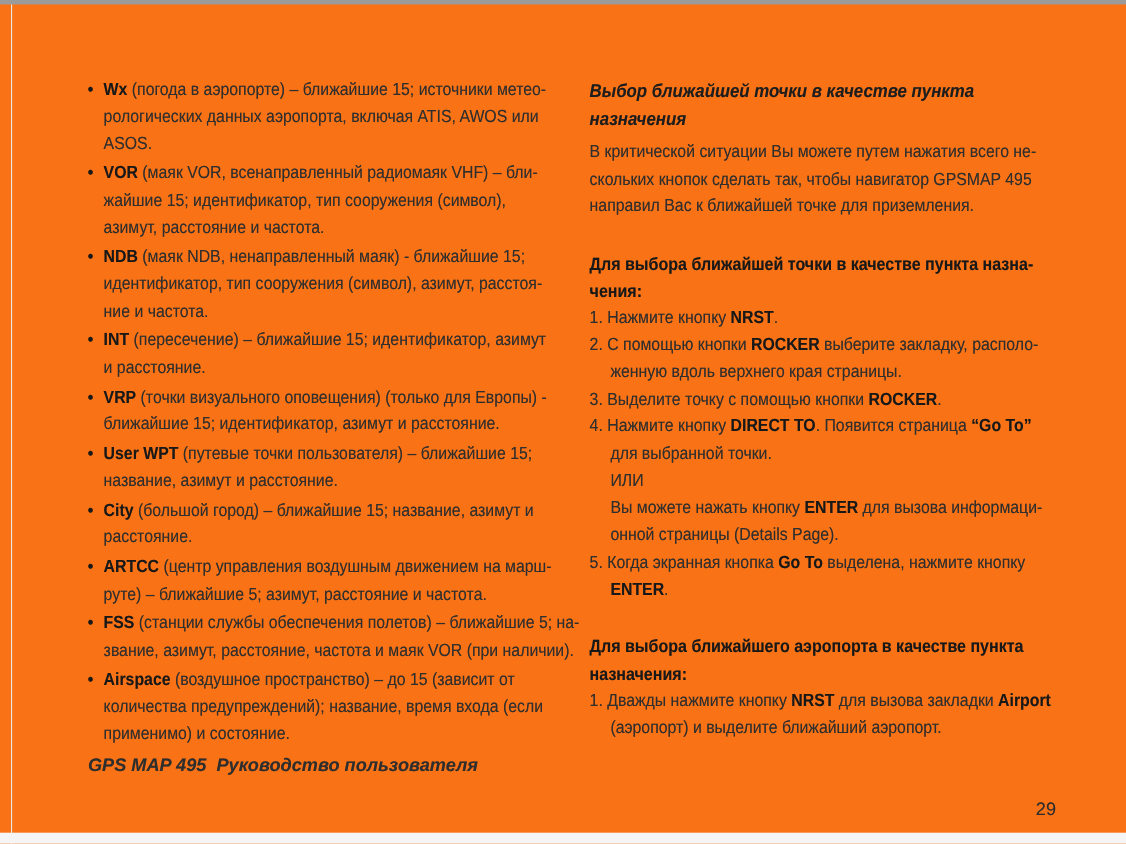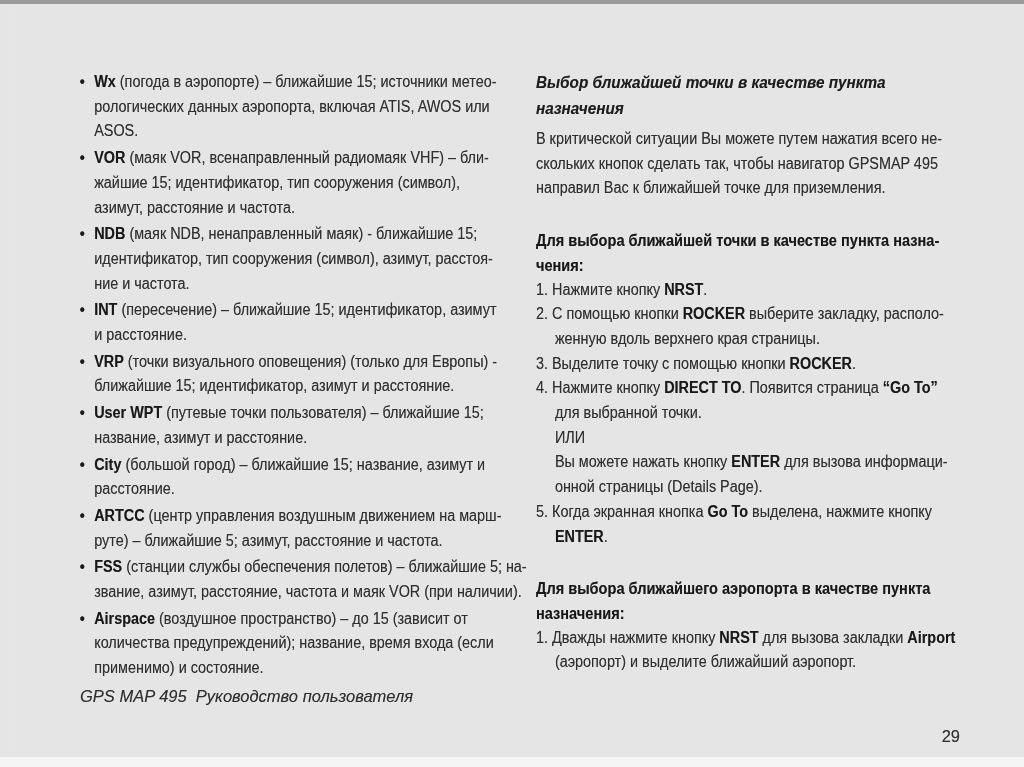--- a/index.html
+++ b/index.html
@@ -6,21 +6,21 @@
   body {
     width: 1024px; height: 767px;
     background: #ffffff;
     font-family: "Liberation Sans", sans-serif;
     color: #2f2f2f;
     overflow: hidden;
     position: relative;
   }
   .page {
     position: absolute; inset: 0;
-    background: #e5e5e5;
+    background: #f97316;
     padding-left: 25px;
   }
   .top-bar {
     position: absolute; top: 0; left: 0; right: 0;
     height: 4px; background: #9b9b9b;
   }
   .left-hairline {
     position: absolute; top: 4px; bottom: 0; left: 10px;
     width: 1px; background: #e7e7e7;
   }
@@ -57,20 +57,21 @@
     font-weight: 700; color: #181818; margin-top: 27px;
     font-size: 16.2px;
   }
   .intro { margin: 0; }
   
   .footer-text {
     position: absolute; left: 80px; top: 687px;
     font-size: 16.5px; font-style: italic; color: #2e2e2e;
     white-space: pre;
     text-shadow: 0 0 0.5px rgba(40,40,40,0.4);
+    font-weight: bold;
   }
   .page-number {
     position: absolute; right: 64px; top: 727px;
     font-size: 16.5px; color: #2e2e2e;
     text-shadow: 0 0 0.5px rgba(40,40,40,0.4);
   }
 </style>
 </head>
 <body>
 

